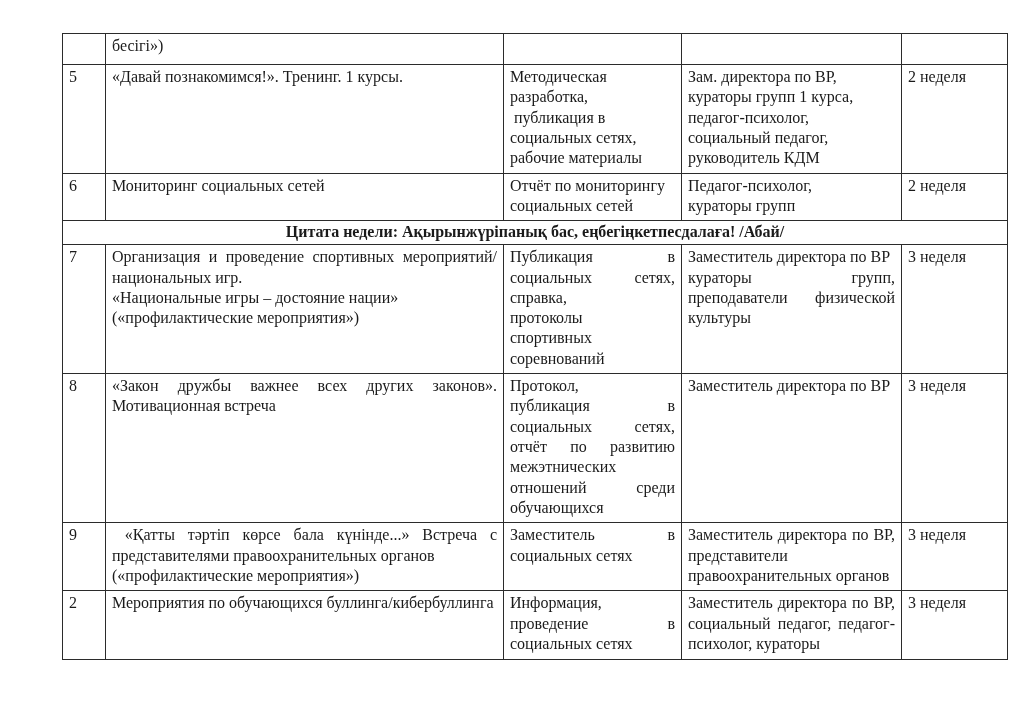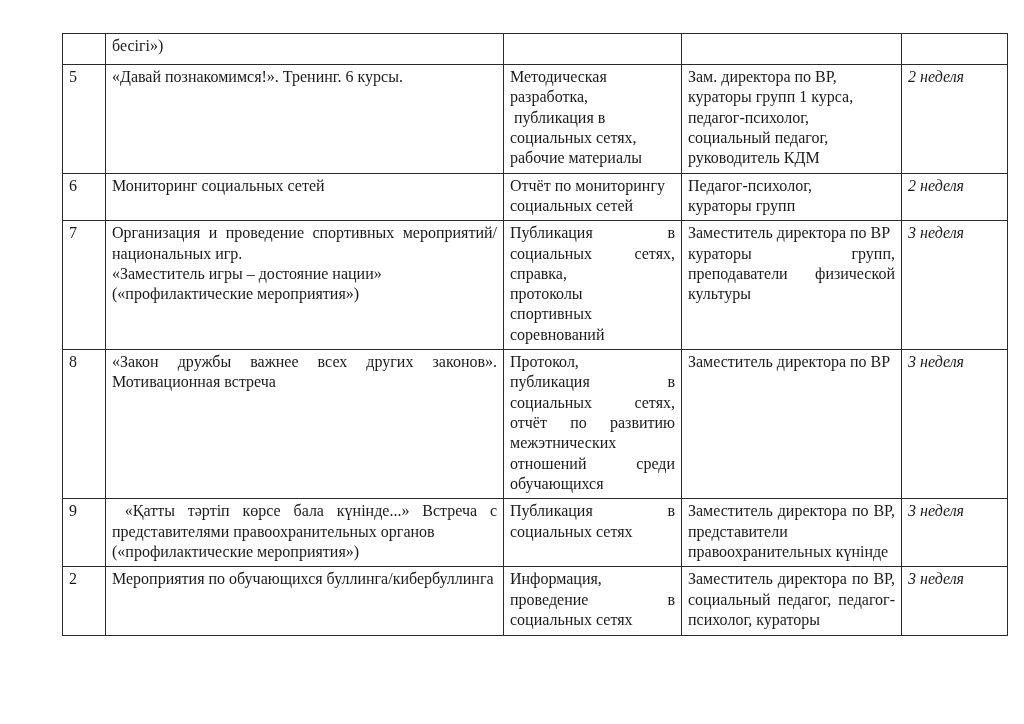--- a/index.html
+++ b/index.html
@@ -25,21 +25,21 @@
   table.plan td {
     border: 1.5px solid #2b2b2b;
     vertical-align: top;
     padding: 2px 6px 4px 6px;
     font-size: 16px;
     line-height: 1.27;
     white-space: pre-line;
     overflow-wrap: break-word;
   }
   td.c-num   { padding-left: 8px; }
-  td.c-term  { padding-left: 7px; font-style: italic; }
+  td.c-term  { padding-left: 7px; }
   .jt        { text-align: justify; }
   tr.row-cont td { height: 24px; }
   tr.row-10 td { height: 62px; }
   tr.quote-row td {
     text-align: center;
     font-weight: bold;
     white-space: normal;
     padding: 1px 4px 2px 4px;
     line-height: 1.25;
   }
@@ -61,41 +61,44 @@
         <tr class="row-cont">
       <td class="c-num"></td>
       <td class="c-act">бесігі»)</td>
       <td class="c-out"></td>
       <td class="c-resp"></td>
       <td class="c-term"></td>
     </tr>
 
     <tr>
       <td class="c-num">5</td>
-      <td class="c-act">«Давай познакомимся!». Тренинг. 6 курсы.</td>
+      <td class="c-act">«Давай познакомимся!». Тренинг. 1 курсы.</td>
       <td class="c-out">Методическая разработка,
 &nbsp;публикация в социальных сетях, рабочие материалы</td>
       <td class="c-resp">Зам. директора по ВР, кураторы групп 1 курса, педагог-психолог, социальный педагог, руководитель КДМ</td>
       <td class="c-term">2 неделя</td>
     </tr>
 
     <tr>
       <td class="c-num">6</td>
       <td class="c-act">Мониторинг социальных сетей</td>
       <td class="c-out">Отчёт по мониторингу социальных сетей</td>
       <td class="c-resp">Педагог-психолог,
 кураторы групп</td>
       <td class="c-term">2 неделя</td>
     </tr>
 
+    <tr class="quote-row">
+      <td colspan="5">Цитата недели: Ақырынжүріпанық бас, еңбегіңкетпесдалаға! /Абай/</td>
+    </tr>
 
     <tr>
       <td class="c-num">7</td>
       <td class="c-act jt">Организация и проведение спортивных мероприятий/национальных игр.
-«Заместитель игры – достояние нации»
+«Национальные игры – достояние нации»
 («профилактические мероприятия»)</td>
       <td class="c-out jt">Публикация в социальных сетях, справка,
 протоколы
 спортивных
 соревнований</td>
       <td class="c-resp jt">Заместитель директора по ВР
 кураторы групп, преподаватели физической культуры</td>
       <td class="c-term">3 неделя</td>
     </tr>
 
@@ -105,22 +108,22 @@
       <td class="c-out jt">Протокол,
 публикация в социальных сетях, отчёт по развитию межэтнических отношений среди обучающихся</td>
       <td class="c-resp jt">Заместитель директора по ВР</td>
       <td class="c-term">3 неделя</td>
     </tr>
 
     <tr>
       <td class="c-num">9</td>
       <td class="c-act jt">&nbsp;«Қатты тәртіп көрсе бала күнінде...» Встреча с представителями правоохранительных органов
 («профилактические мероприятия»)</td>
-      <td class="c-out jt">Публикация в социальных сетях</td>
-      <td class="c-resp jt">Заместитель директора по ВР, представители правоохранительных күнінде</td>
+      <td class="c-out jt">Заместитель в социальных сетях</td>
+      <td class="c-resp jt">Заместитель директора по ВР, представители правоохранительных органов</td>
       <td class="c-term">3 неделя</td>
     </tr>
 
     <tr class="row-10">
       <td class="c-num">2</td>
       <td class="c-act jt">Мероприятия по обучающихся буллинга/кибербуллинга</td>
       <td class="c-out jt">Информация, проведение в социальных сетях</td>
       <td class="c-resp jt">Заместитель директора по ВР, социальный педагог, педагог-психолог, кураторы</td>
       <td class="c-term">3 неделя</td>
     </tr>

